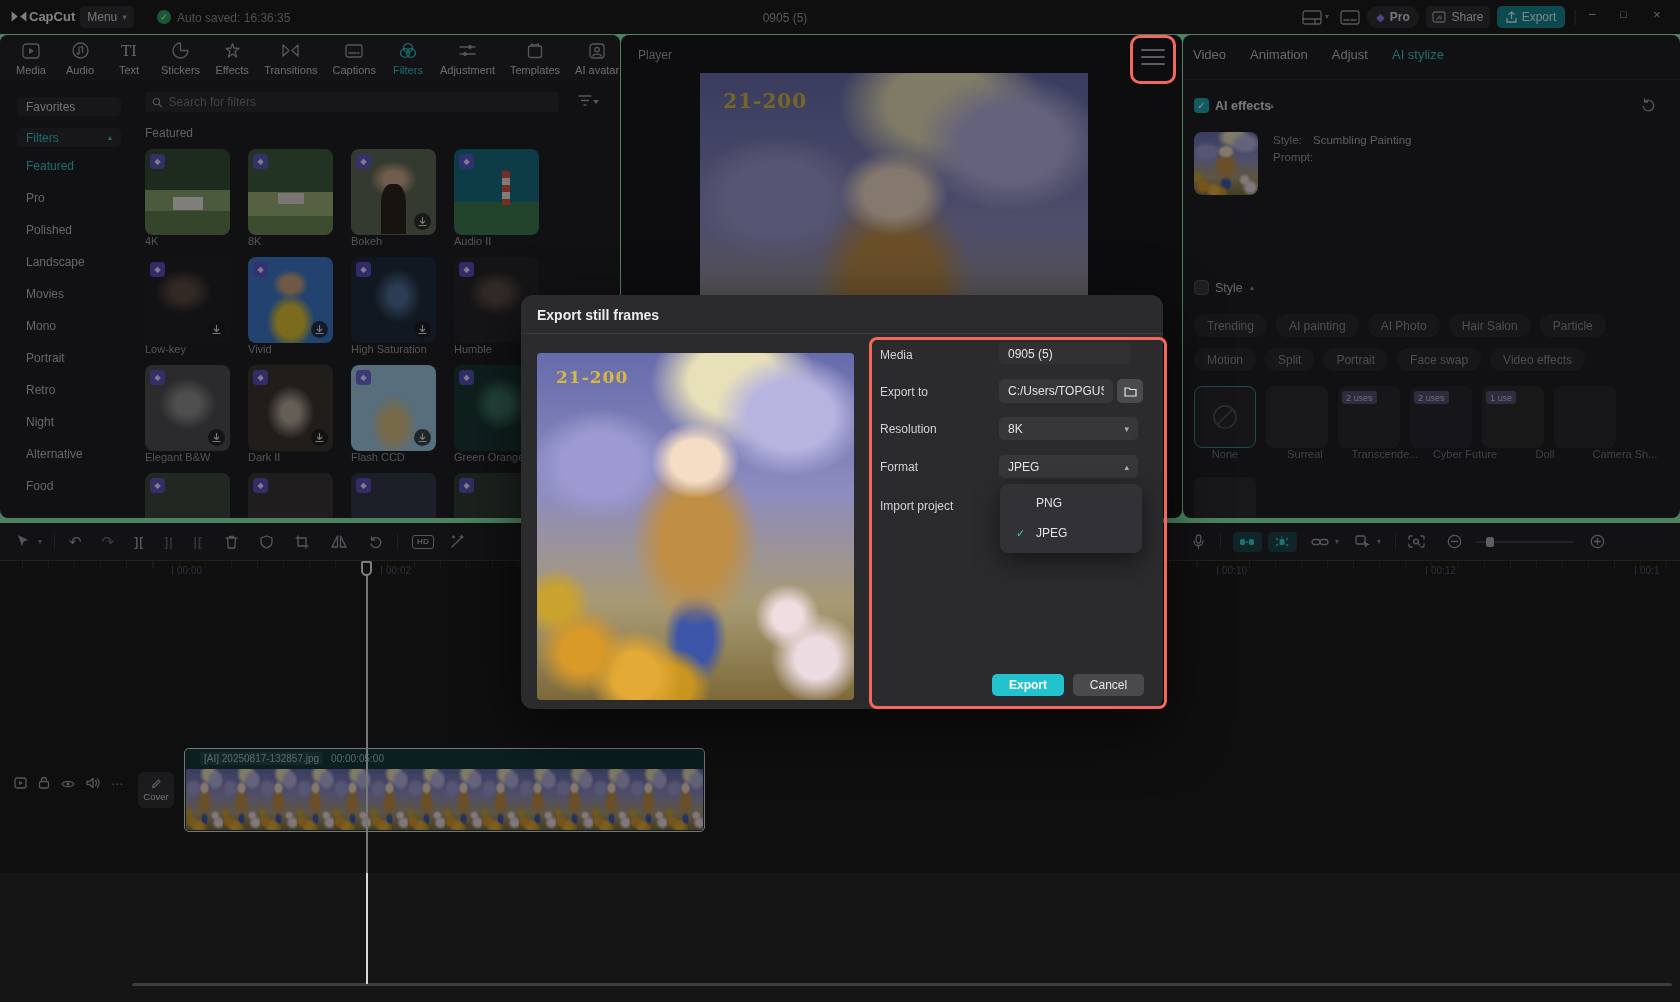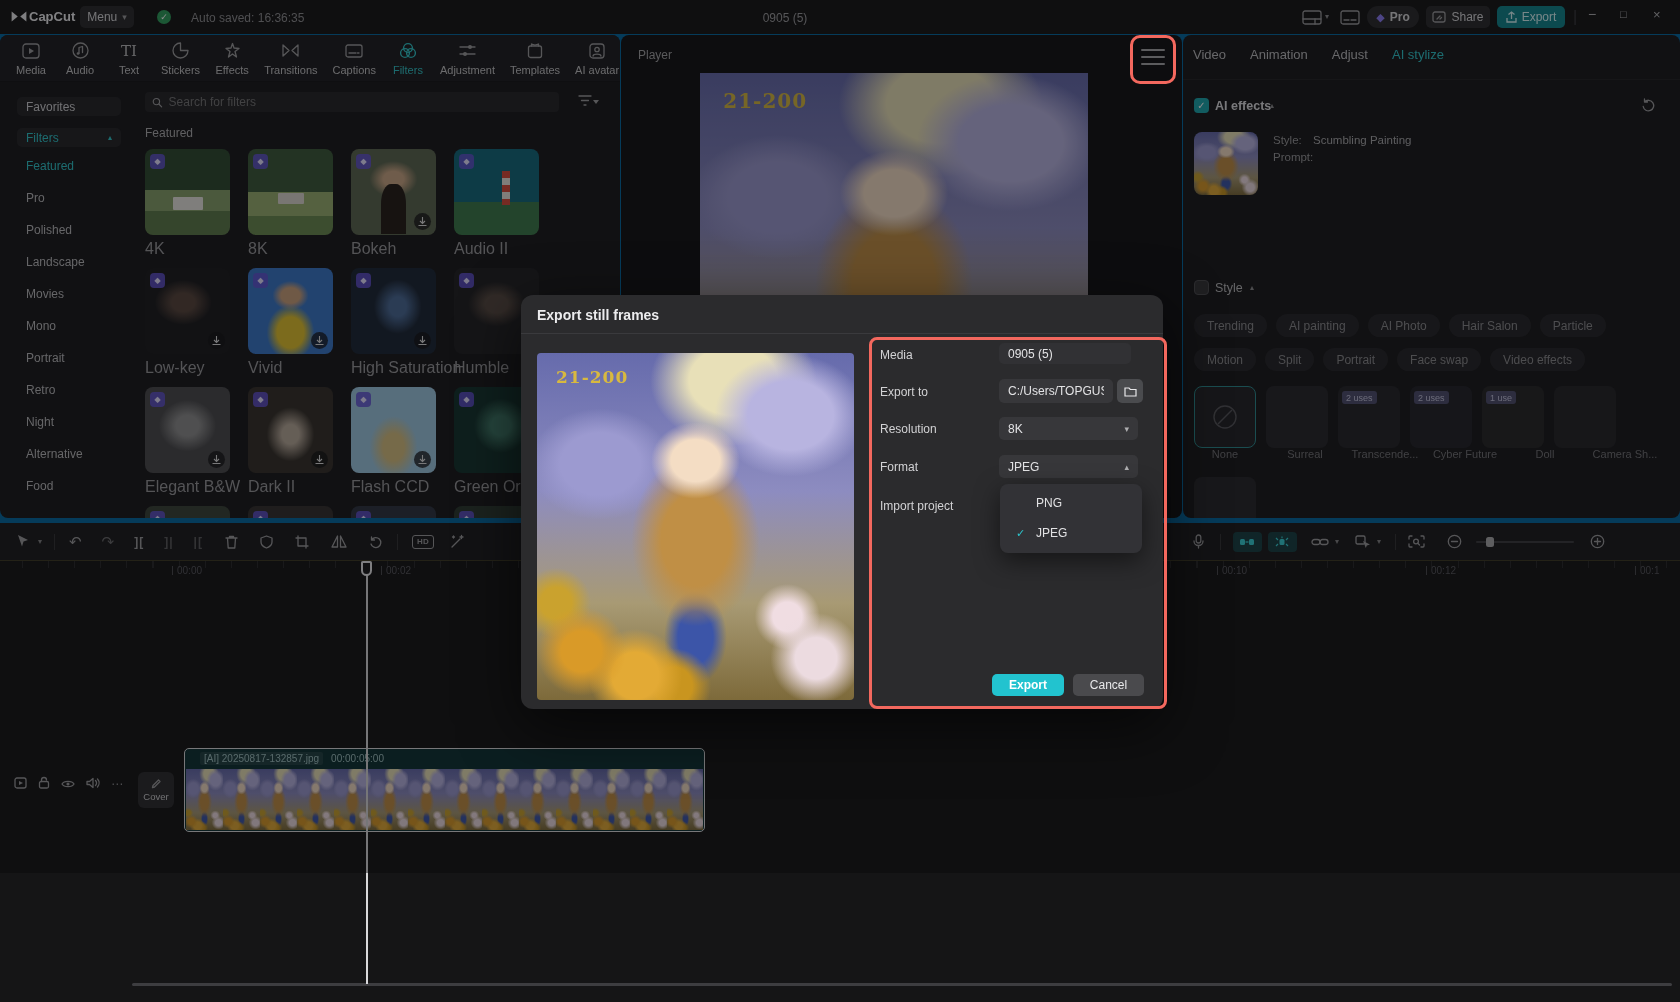--- a/index.html
+++ b/index.html
@@ -1,36 +1,36 @@
 <!DOCTYPE html>
 <html><head>
 <meta charset="utf-8">
 <style>
   *{margin:0;padding:0;box-sizing:border-box}
   html,body{width:1680px;height:1002px;background:#0c0c0d;font-family:"Liberation Sans","DejaVu Sans",sans-serif;overflow:hidden}
   .abs{position:absolute}
-  #stage{position:relative;width:1680px;height:873px;background:#0369a1;color:#c8c8ca}
+  #stage{position:relative;width:1680px;height:873px;background:#86efac;color:#c8c8ca}
   .panel{background:#19191b;border-radius:8px}
   .i{stroke:#9c9c9e;fill:none;stroke-width:1.3;stroke-linecap:round;stroke-linejoin:round}
   .fi{fill:#9c9c9e;stroke:none}
   .dim{position:absolute;inset:0;background:rgba(8,8,10,0.47);z-index:40}
   
   #topbar{position:absolute;left:0;top:0;width:1680px;height:34px;background:#151516}
   .pill{background:#2b2b2d;border-radius:5px;display:flex;align-items:center;justify-content:center;gap:5px;color:#d6d6d8;font-size:12px}
   
   .tb-item{display:flex;flex-direction:column;align-items:center;gap:3px;color:#c2c2c4;font-size:11px;min-width:34px}
   .tb-item .ic{height:20px;display:flex;align-items:center;justify-content:center}
   .tb-item.active{color:#2fc4c9}
   
   .side-pill{width:104px;height:19px;background:#242427;border-radius:5px;display:flex;align-items:center;padding:0 9px;font-size:12px;color:#cfcfd1}
   .side-item{font-size:12px;color:#b9b9bb;line-height:11px}
   
   .tile{width:85px}
   .tile .img{width:85px;height:86px;border-radius:8px;position:relative;overflow:hidden}
-  .tile .lbl{margin-top:5px;font-size:16px;color:#97979a;white-space:nowrap}
+  .tile .lbl{font-size:11px;color:#97979a;white-space:nowrap}
   .probadge{position:absolute;left:5px;top:5px;width:15px;height:15px;border-radius:4px;background:rgba(97,82,210,.85);color:#e6e2ff;font-size:8px;display:flex;align-items:center;justify-content:center}
   .dl{position:absolute;right:5px;bottom:5px;width:17px;height:17px;border-radius:50%;background:rgba(20,20,22,.75);display:flex;align-items:center;justify-content:center}
   .chip{height:23px;border-radius:12px;background:#252528;color:#8a8a8d;font-size:12px;display:flex;align-items:center;padding:0 13px;white-space:nowrap}
   .stile{width:62px;height:62px;border-radius:8px;background:#232326;position:relative}
   .sbadge{position:absolute;left:4px;top:5px;height:13px;border-radius:3px;background:rgba(86,86,122,.85);color:#c3c3dc;font-size:9px;display:flex;align-items:center;padding:0 4px}
   .slbl{font-size:11px;color:#737376;text-align:center;width:70px;overflow:hidden;white-space:nowrap}
   
   .painting{background:
     radial-gradient(circle at 14% 86%, #d99a28 0 5%, rgba(217,154,40,0) 11%),
     radial-gradient(circle at 31% 93%, #e3aa35 0 6%, rgba(227,170,53,0) 12%),
@@ -71,21 +71,21 @@
           <path d="M2 2 L9.5 8 L2 14 Z" fill="#e8e8ea"></path>
           <path d="M20 2 L12.5 8 L20 14 Z" fill="#e8e8ea"></path>
         </svg>
     </span>
     <span class="abs" style="left:29px;top:9px;font-size:13px;font-weight:bold;color:#ececee">CapCut</span>
     <div class="pill abs" style="left:80px;top:6px;width:54px;height:22px">
       <span>Menu</span>
       <span style="font-size:9px;color:#9a9a9c">▾</span>
     </div>
     <span class="abs" style="left:157px;top:10px;width:14px;height:14px;border-radius:50%;background:#2e9e5b;color:#fff;font-size:9px;display:flex;align-items:center;justify-content:center">✓</span>
-    <span class="abs" style="left:191px;top:11px;font-size:12px;color:#8e8e90">Auto saved: 16:36:35</span>
+    <span class="abs" style="left:177px;top:11px;font-size:12px;color:#8e8e90">Auto saved: 16:36:35</span>
     <span class="abs" style="left:710px;top:11px;width:150px;text-align:center;font-size:12px;color:#9b9b9d">0905 (5)</span>
     <span class="abs" style="left:1302px;top:10px"><svg width="20" height="15" viewBox="0 0 20 15">
           <rect class="i" x="1" y="1" width="18" height="13" rx="2"></rect>
           <line class="i" x1="1" y1="9" x2="19" y2="9"></line>
           <line class="i" x1="13" y1="9" x2="13" y2="14"></line>
         </svg></span>
     <span class="abs" style="left:1325px;top:12px;font-size:8px;color:#88888a">▾</span>
     <span class="abs" style="left:1340px;top:10px"><svg width="20" height="15" viewBox="0 0 20 15">
           <rect class="i" x="1" y="1" width="18" height="13" rx="2"></rect>
           <line class="i" x1="4" y1="10" x2="9" y2="10"></line>

